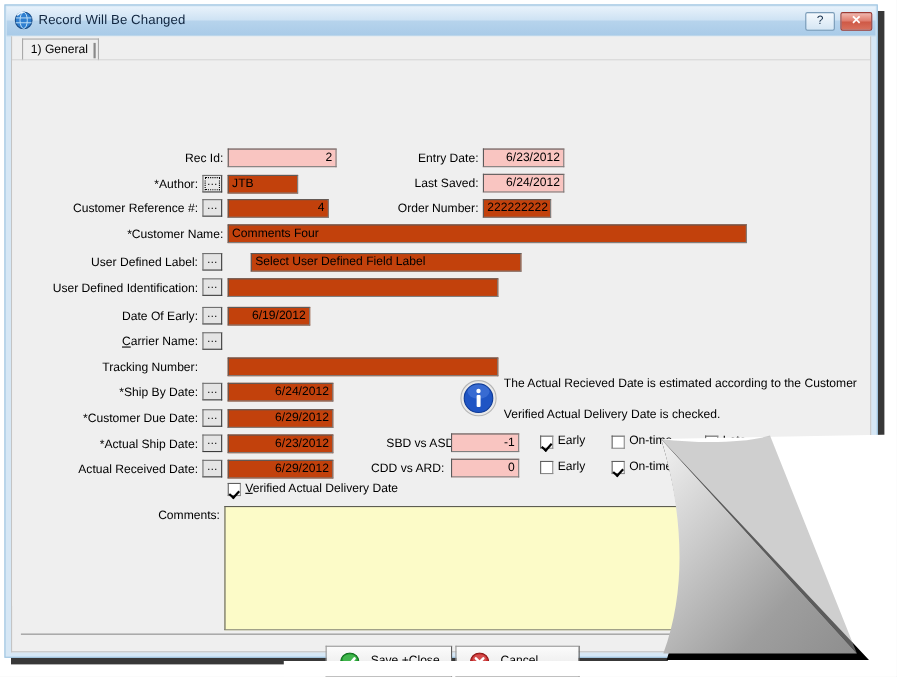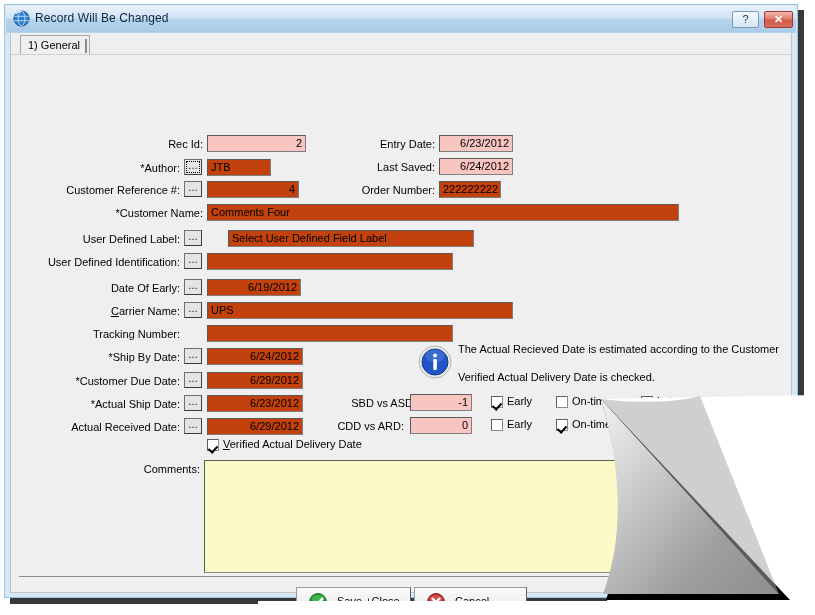--- a/index.html
+++ b/index.html
@@ -130,25 +130,24 @@
       <div class="lbl" style="left:40px;top:178px;width:129px;">User Defined Label:</div>
       <div class="dots" style="left:173px;top:175px;">…</div>
       <div class="fld" style="left:196px;top:175px;width:246px;margin-left:21px;">Select User Defined Field Label</div>
 
       <div class="lbl" style="left:20px;top:201px;width:149px;">User Defined Identification:</div>
       <div class="dots" style="left:173px;top:198px;">…</div>
       <div class="fld" style="left:196px;top:198px;width:246px;"></div>
 
       <div class="lbl" style="left:60px;top:227px;width:109px;">Date Of Early:</div>
       <div class="dots" style="left:173px;top:224px;">…</div>
-      <div class="fld r" style="left:196px;top:224px;width:94px;">6/19/2012</div>
+      <div class="fld r" style="left:196px;top:224px;width:75px;">6/19/2012</div>
 
       <div class="lbl" style="left:60px;top:250px;width:109px;"><span class="u">C</span><span>arrier Name:</span></div>
       <div class="dots" style="left:173px;top:247px;">…</div>
-      <div class="fld" style="left:196px;top:247px;width:306px;">UPS</div>
 
       <div class="lbl" style="left:60px;top:273px;width:109px;">Tracking Number:</div>
       <div class="fld" style="left:196px;top:270px;width:246px;"></div>
 
       <div class="lbl" style="left:60px;top:296px;width:109px;">*Ship By Date:</div>
       <div class="dots" style="left:173px;top:293px;">…</div>
       <div class="fld r" style="left:196px;top:293px;width:96px;">6/24/2012</div>
 
       <div class="lbl" style="left:40px;top:320px;width:129px;">*Customer Due Date:</div>
       <div class="dots" style="left:173px;top:317px;">…</div>

